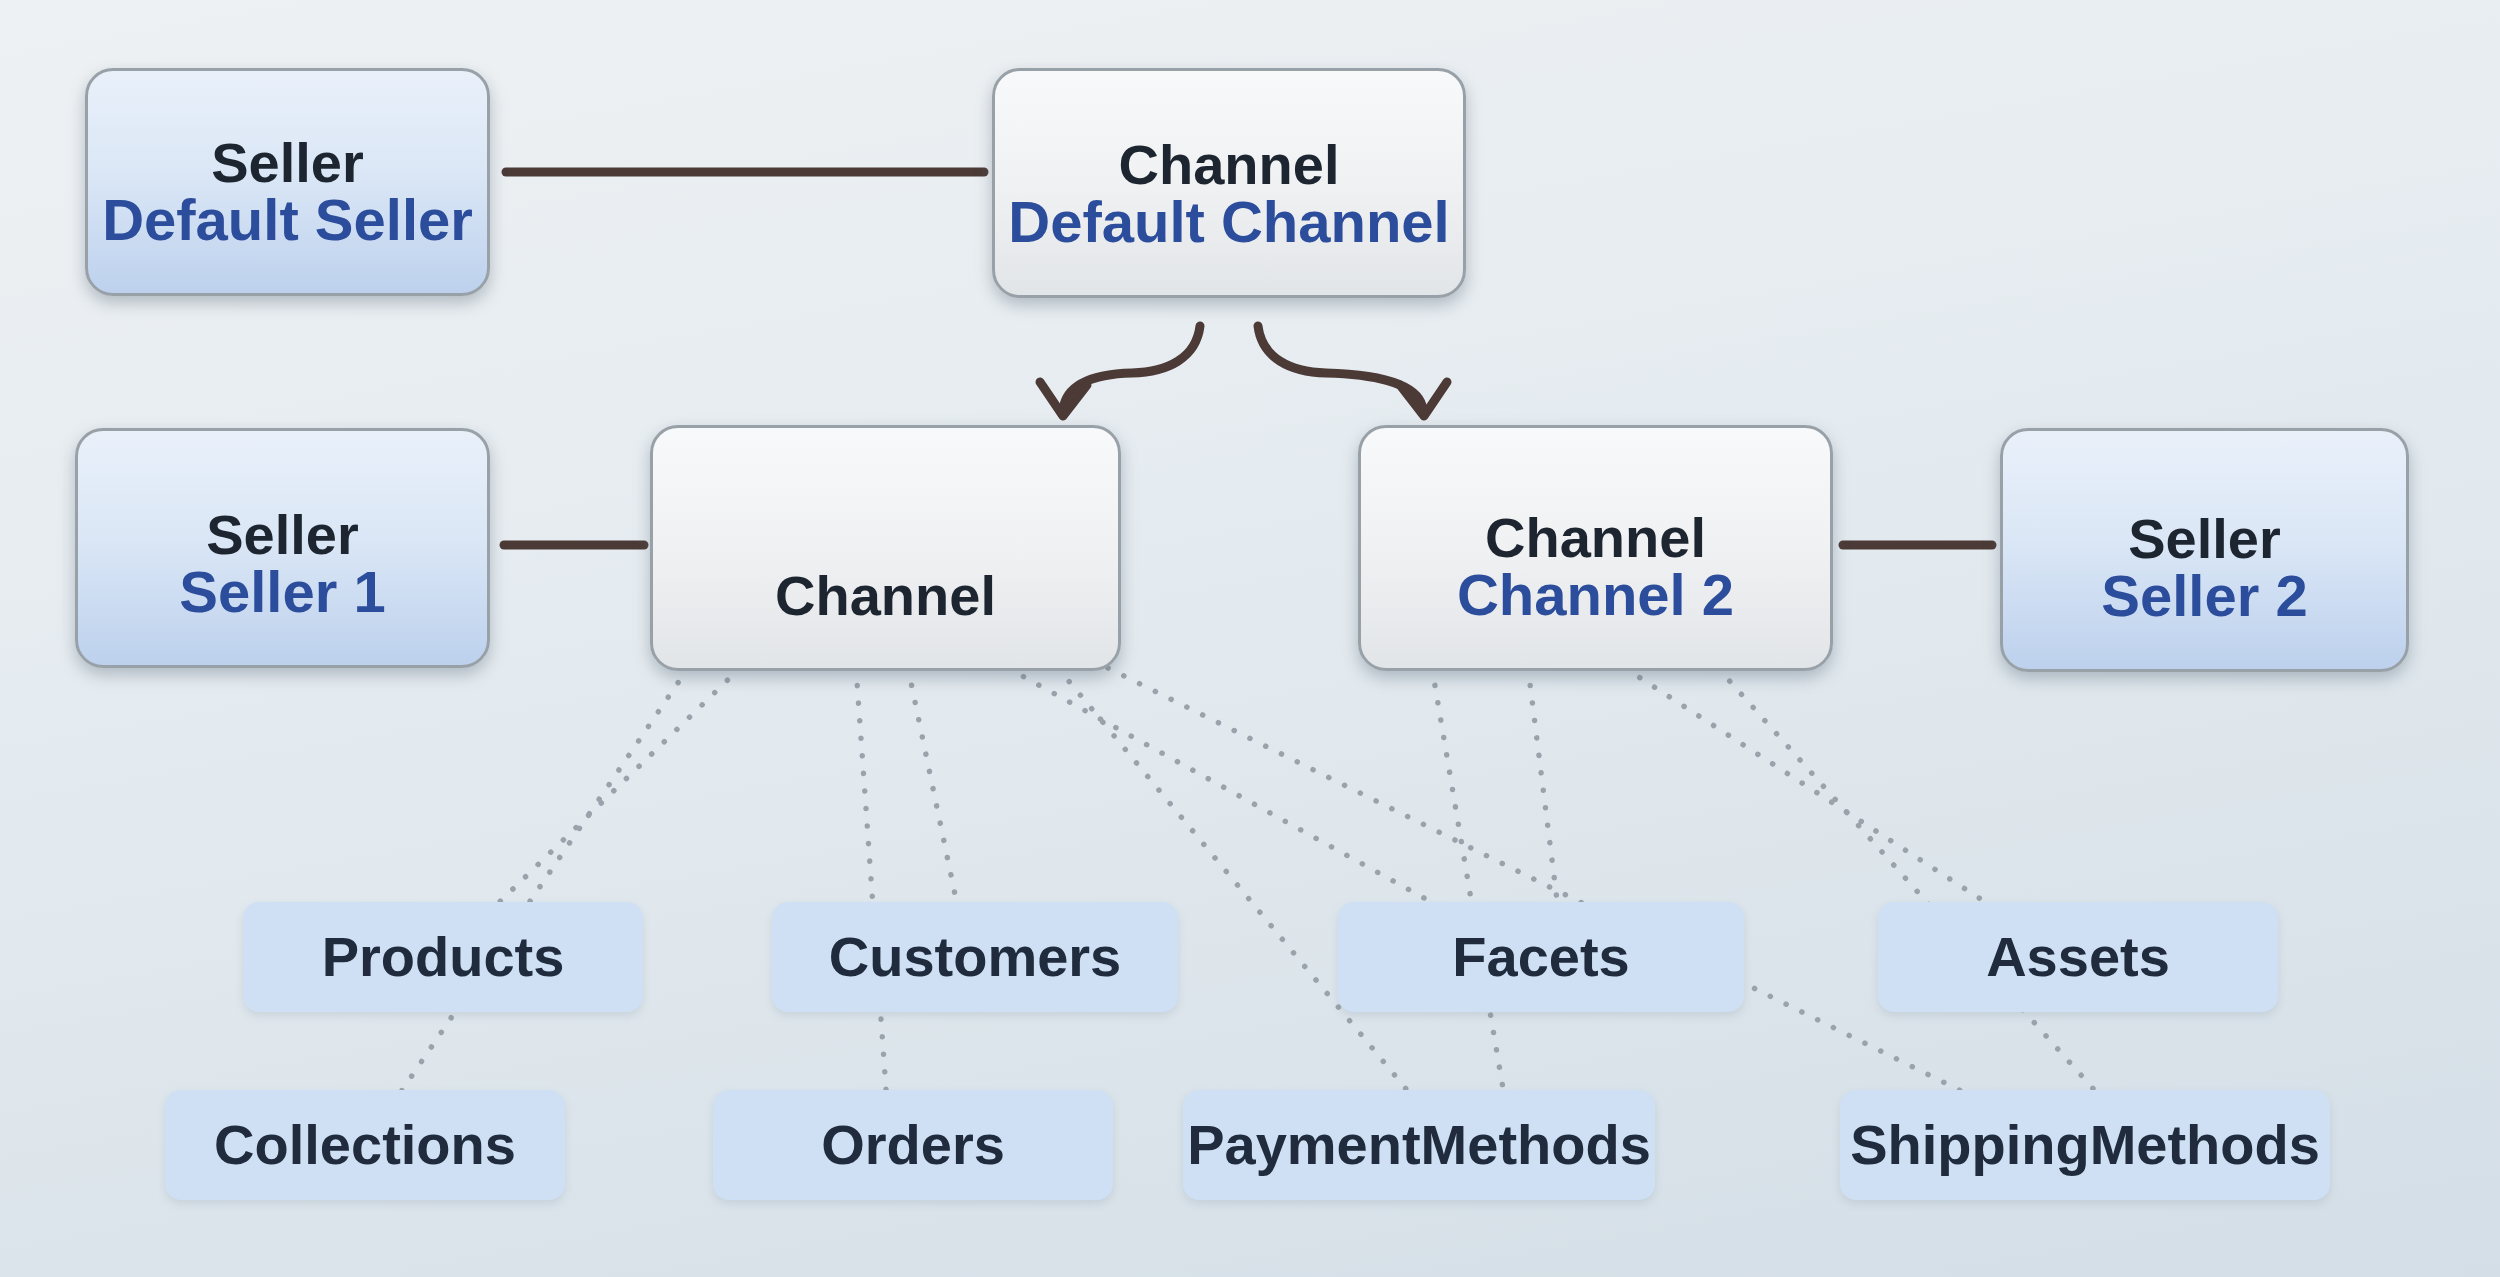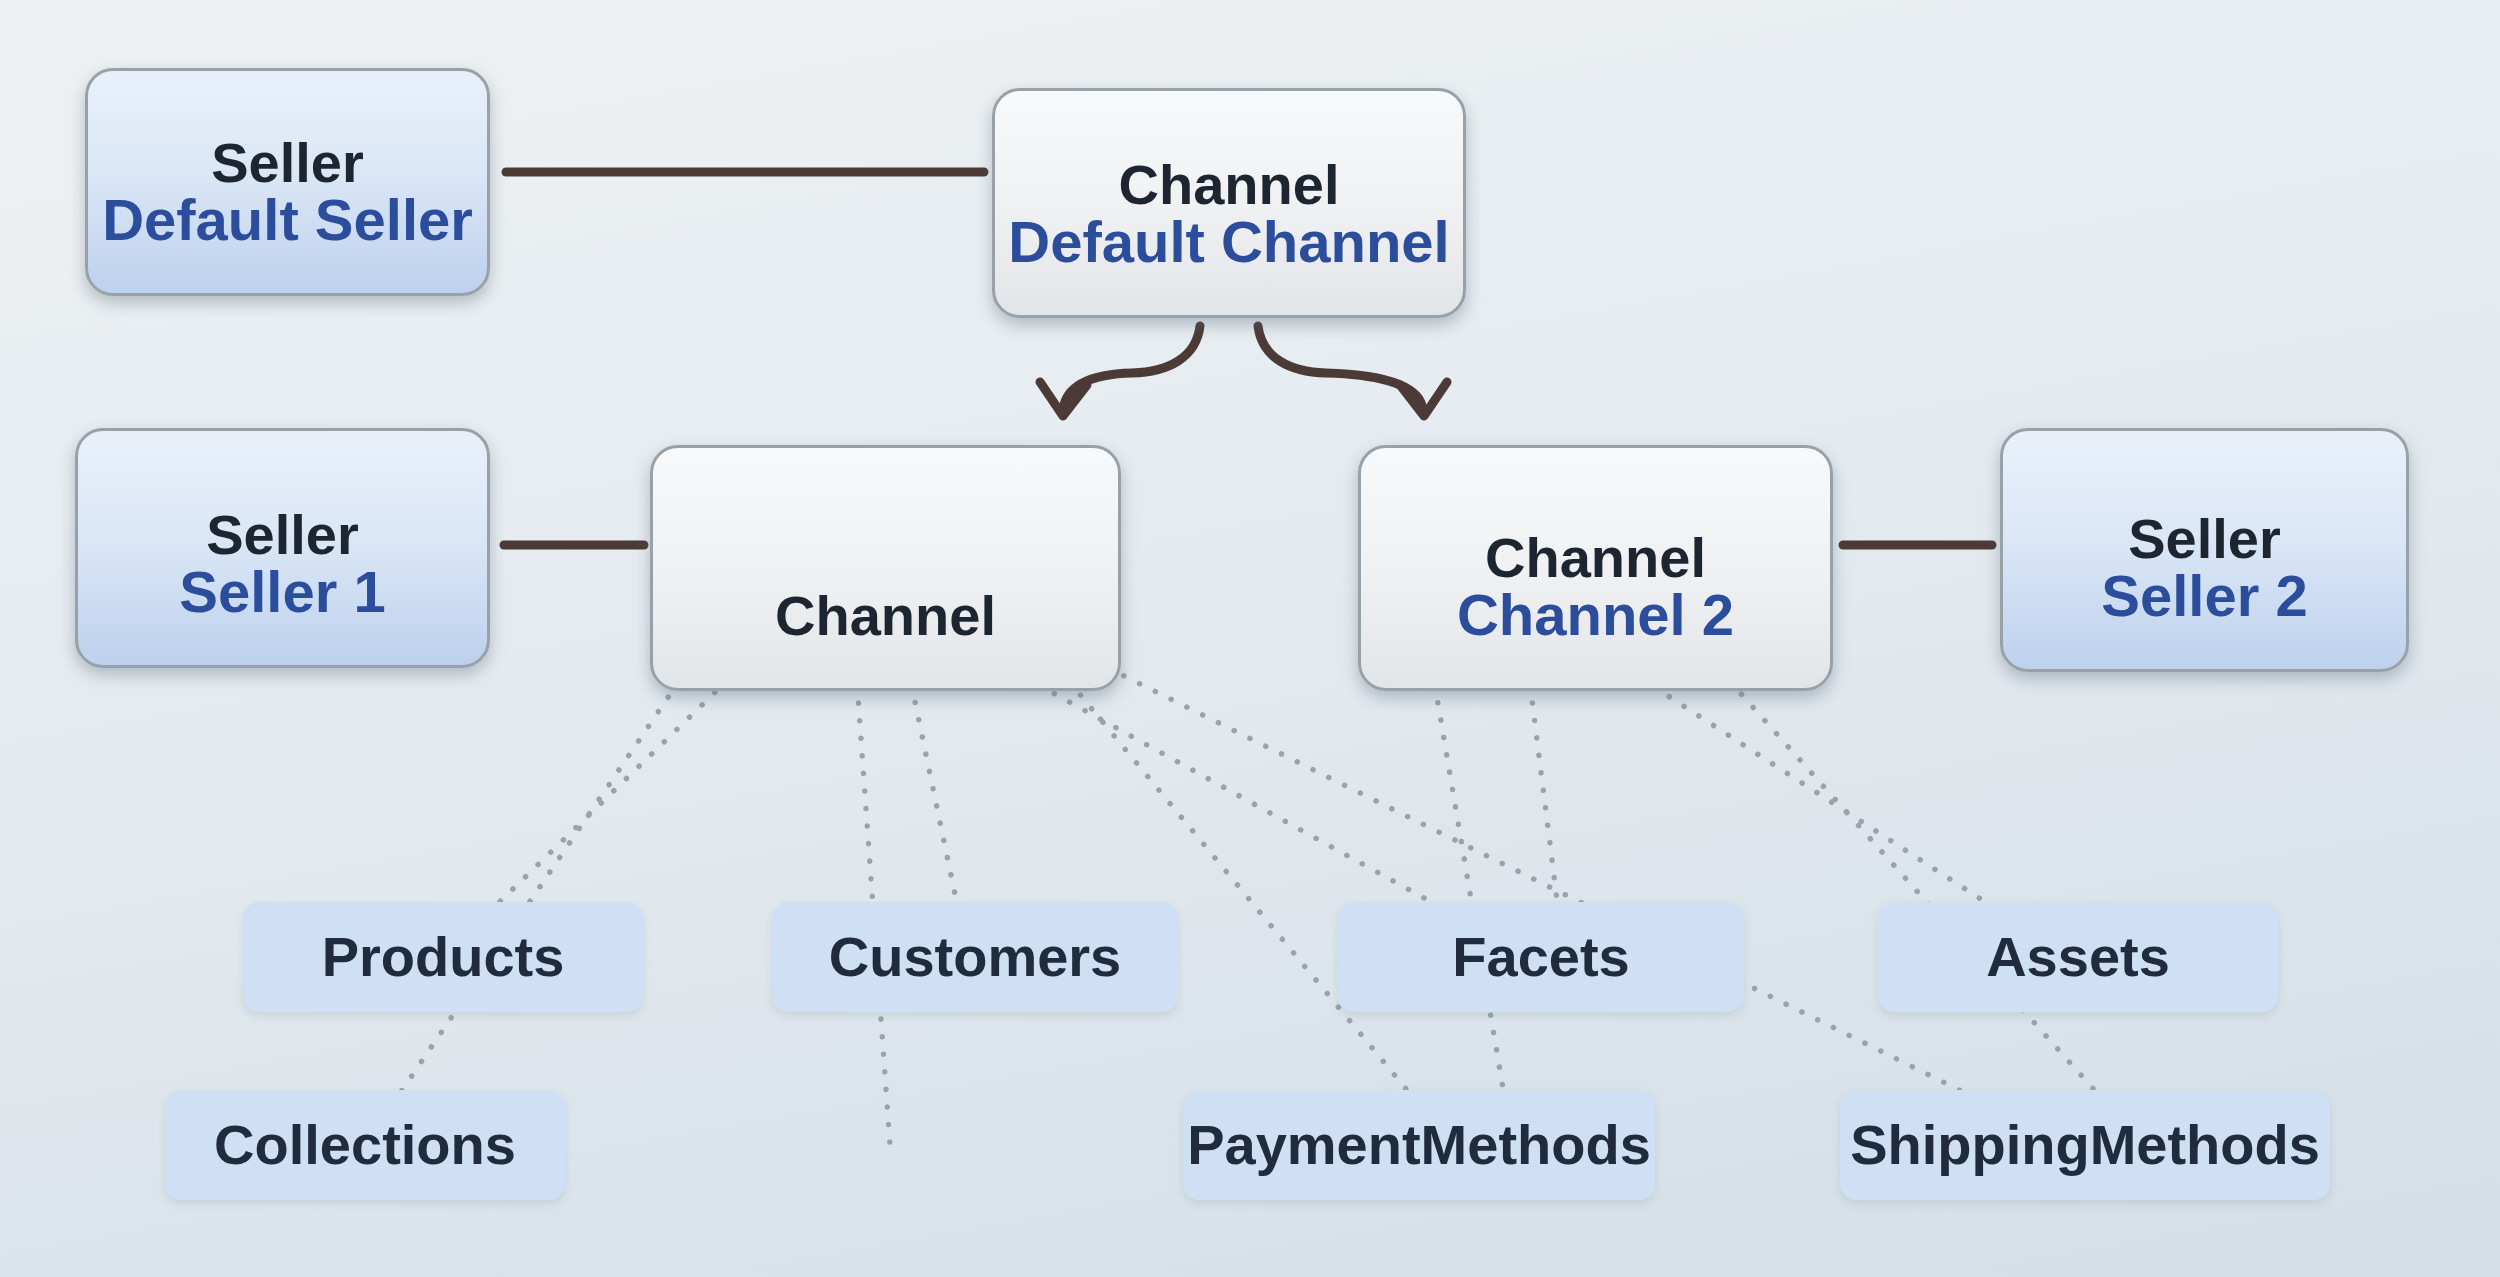--- a/index.html
+++ b/index.html
@@ -25,21 +25,21 @@
   .arrow-head{stroke:var(--solid-line);stroke-width:9;stroke-linecap:round;stroke-linejoin:round;fill:none;}
   .dotted-wire{stroke:var(--dotted-line);stroke-width:5.5;stroke-linecap:round;stroke-dasharray:0.1 17.5;fill:none;}
   .node{
     position:absolute;z-index:2;
     display:flex;flex-direction:column;align-items:center;justify-content:flex-end;
     box-sizing:border-box;padding:38px 12px 44px;
     border:3px solid var(--box-border);border-radius:28px;
     box-shadow:0 7px 16px rgba(95,110,125,0.40);
   }
   .node.seller{background:linear-gradient(180deg,var(--seller-fill-top) 0%,#dbe7f6 45%,var(--seller-fill-bottom) 100%);}
-  .node.channel{background:linear-gradient(180deg,var(--channel-fill-top) 0%,#f0f1f3 50%,var(--channel-fill-bottom) 100%);margin-top:20px;}
+  .node.channel{background:linear-gradient(180deg,var(--channel-fill-top) 0%,#f0f1f3 50%,var(--channel-fill-bottom) 100%);}
   .node .type{font-size:56px;font-weight:bold;color:var(--type-text);line-height:1;}
   .node .name{font-size:58px;font-weight:bold;color:var(--name-text);line-height:1;}
   .entity{
     position:absolute;z-index:2;
     display:flex;align-items:center;justify-content:center;
     box-sizing:border-box;border-radius:16px;
     background:var(--entity-fill);
     box-shadow:0 4px 9px rgba(110,125,145,0.18);
   }
   .entity .label{font-size:56px;font-weight:bold;color:var(--entity-text);line-height:1;}
@@ -111,20 +111,23 @@
   <div class="entity" style="left:1338px;top:902px;width:406px;height:110px;">
     <span class="label">Facets</span>
   </div>
   <div class="entity" style="left:1878px;top:902px;width:400px;height:110px;">
     <span class="label">Assets</span>
   </div>
 
   <div class="entity" style="left:165px;top:1090px;width:400px;height:110px;">
     <span class="label">Collections</span>
   </div>
+  <div class="entity" style="left:713px;top:1090px;width:400px;height:110px;">
+    <span class="label">Orders</span>
+  </div>
   <div class="entity" style="left:1183px;top:1090px;width:472px;height:110px;">
     <span class="label">PaymentMethods</span>
   </div>
   <div class="entity" style="left:1840px;top:1090px;width:490px;height:110px;align-items:center;">
     <span class="label">ShippingMethods</span>
   </div>
 
 </div>
 
 </body></html>

